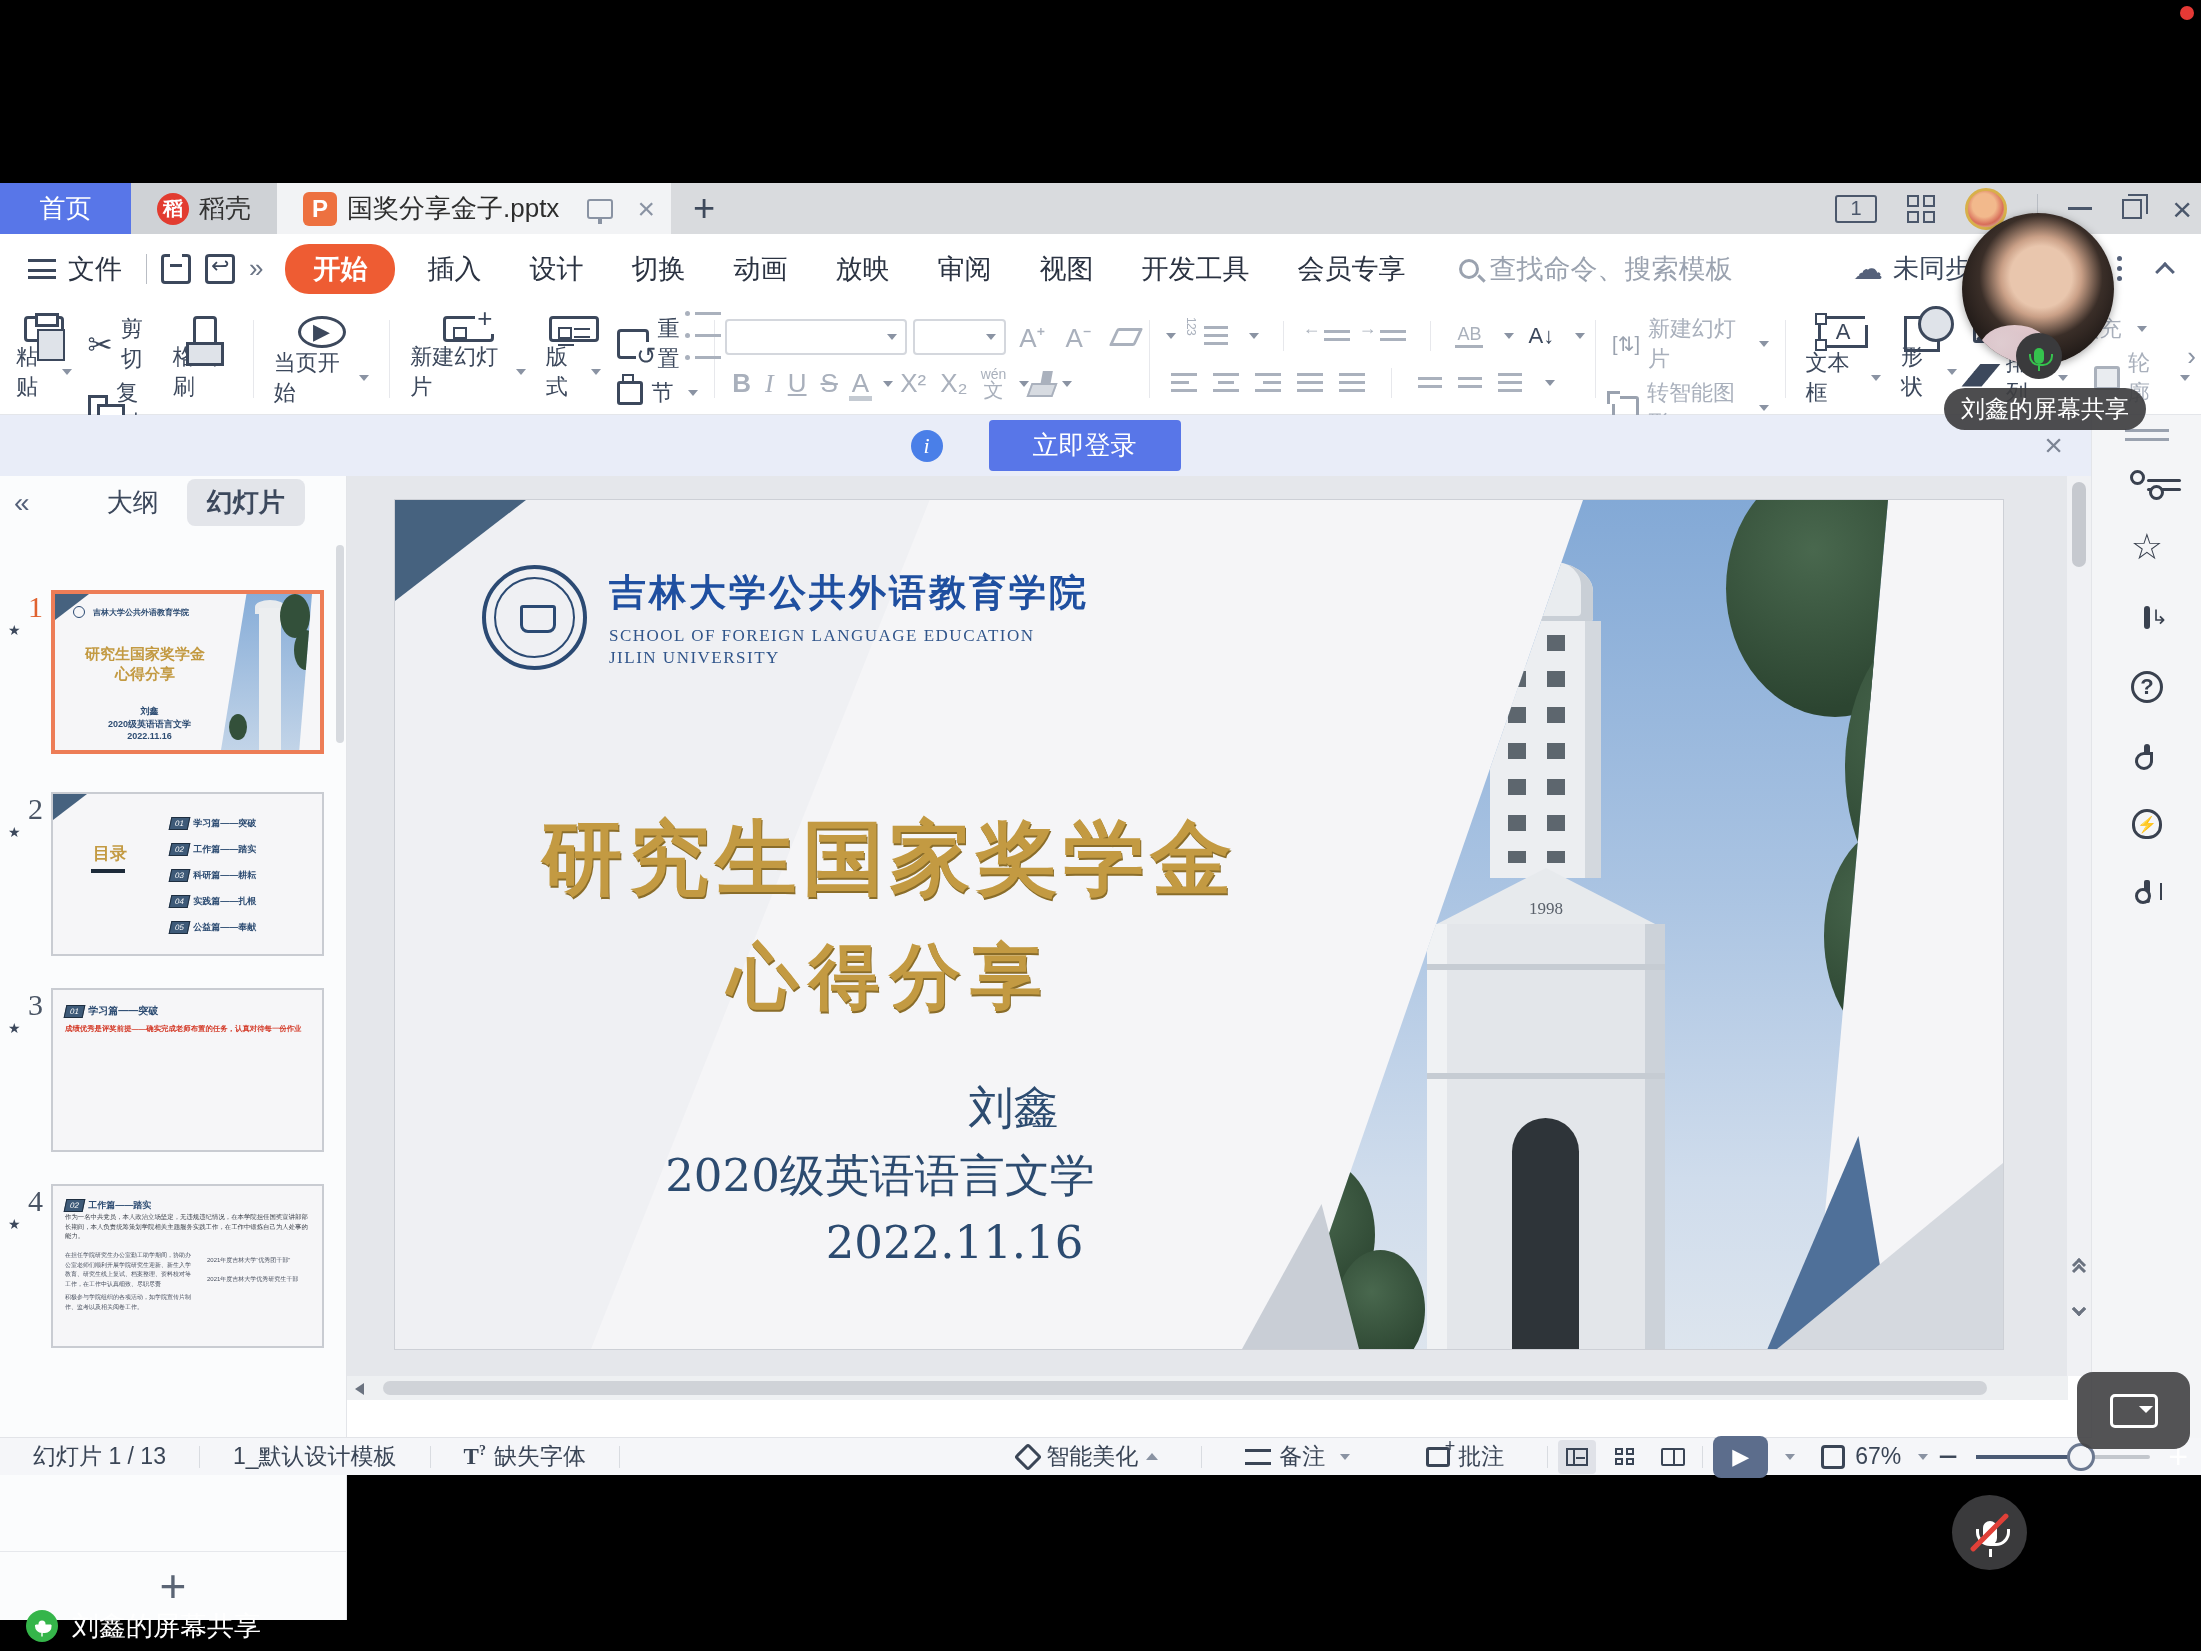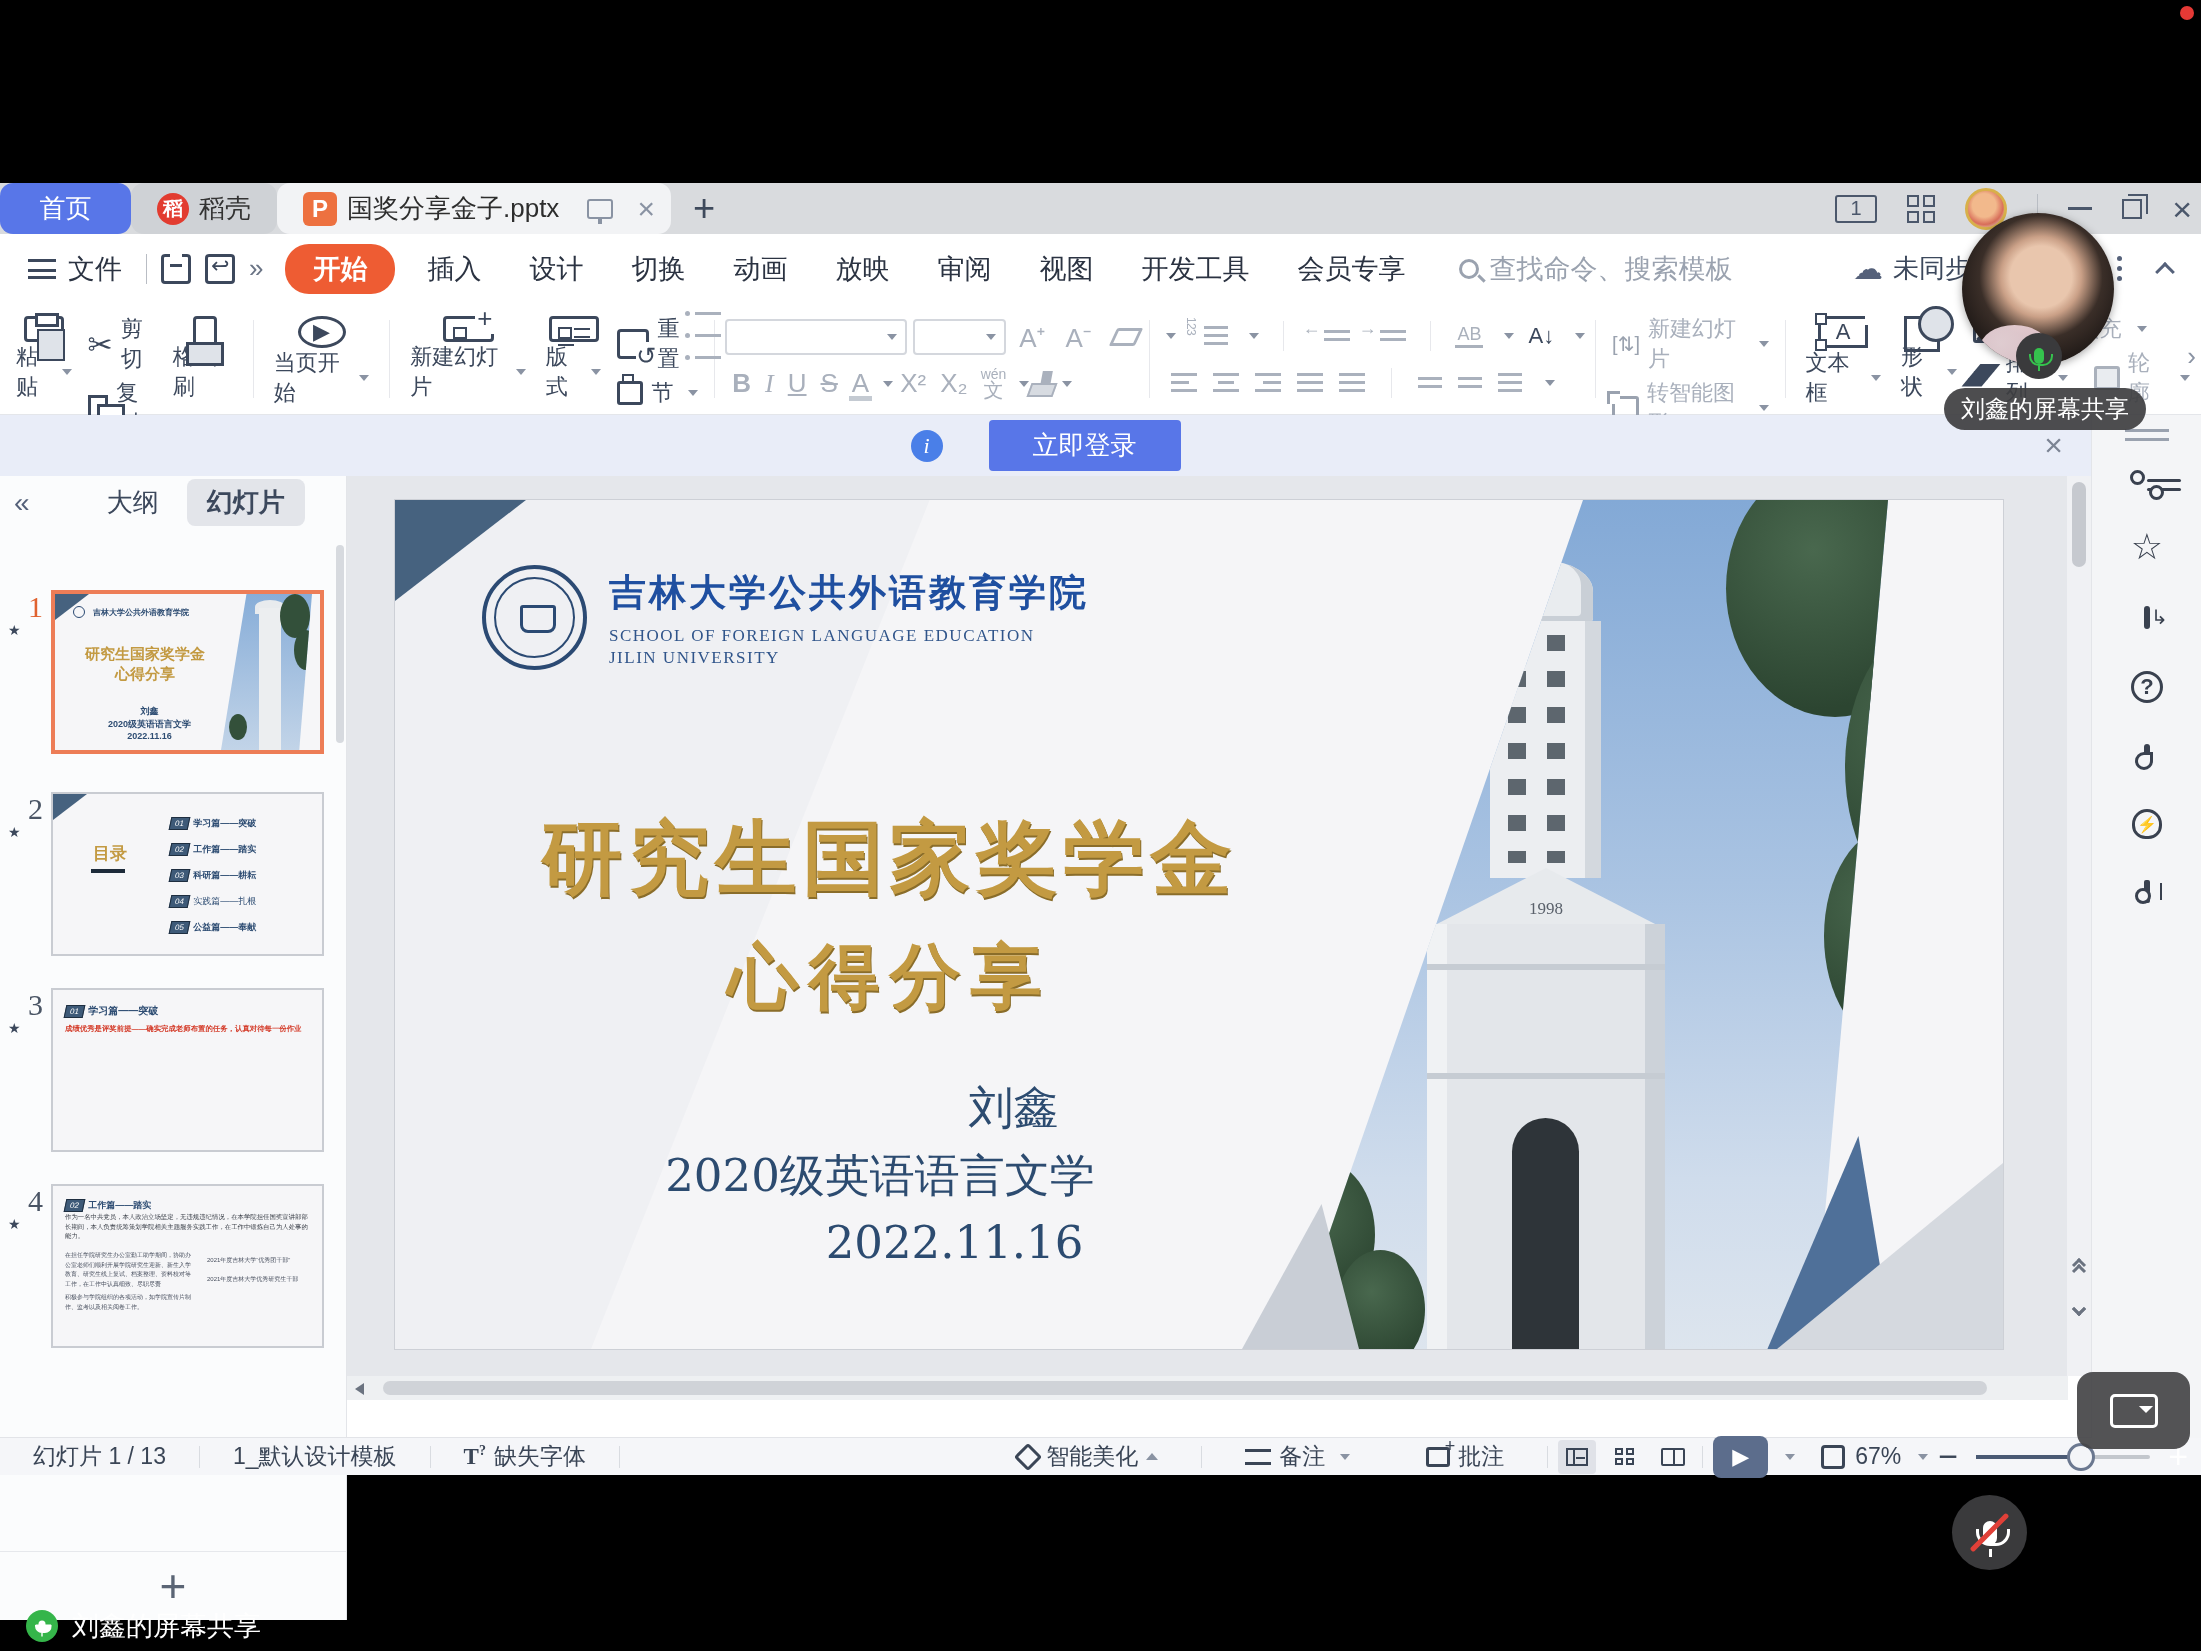--- a/index.html
+++ b/index.html
@@ -7,21 +7,21 @@
   body { background:#000; font-family:"Liberation Sans", sans-serif; position:relative; color:#333; }
   .abs { position:absolute; }
   .flex { display:flex; align-items:center; }
   .col { display:flex; flex-direction:column; }
 
   
   .window { position:absolute; left:0; top:183px; width:2202px; height:1292px; background:#fff; }
   .rec-dot { position:absolute; right:8px; top:6px; width:14px; height:14px; border-radius:50%; background:#e53935; }
 
   .tabbar { position:absolute; left:0; top:0; width:100%; height:51px; background:#d9dbde; display:flex; align-items:stretch; }
-  .tab { display:flex; align-items:center; gap:10px; padding:0 26px; font-size:26px;border-radius:13px; }
+  .tab { display:flex; align-items:center; gap:10px; padding:0 26px; font-size:26px; }
   .tab-home { background:#5876e8; color:#fff; width:131px; justify-content:center; }
   .tab-docer { background:#cfd2d6; color:#333; }
   .tab-doc { background:#f2f3f5; color:#2d2d2d; padding-right:16px; }
   .docer-ic { width:32px; height:32px; border-radius:50%; background:#e23c30; color:#fff; display:flex; align-items:center; justify-content:center; font-size:20px; font-weight:bold; }
   .p-ic { width:34px; height:34px; border-radius:6px; background:#ed7140; color:#fff; display:flex; align-items:center; justify-content:center; font-size:24px; font-weight:bold; }
   .proj-ic { width:26px; height:20px; border:2px solid #8a93a3; border-radius:3px; position:relative; margin-left:18px; }
   .proj-ic::after { content:""; position:absolute; left:9px; bottom:-7px; width:4px; height:5px; background:#8a93a3; }
   .tab-x { color:#8a93a3; font-size:30px; margin-left:14px; line-height:1; }
   .tab-plus { color:#3f4a5c; font-size:38px; padding:0 22px; display:flex; align-items:center; }
   .winctl { position:absolute; top:0; height:51px; display:flex; align-items:center; gap:30px; right:10px; }
@@ -616,21 +616,21 @@
       <div class="trow" id="t2">
         <div class="tnum">2</div>
         <div class="thumb">
           <span class="corner-tri"></span>
           <div class="m-gold" style="position:absolute;left:40px;top:48px;font-size:17px;">目录</div>
           <div style="position:absolute;left:38px;top:75px;width:34px;height:4px;background:#1d2b3a;"></div>
           <div style="position:absolute;left:117px;top:18px;display:flex;flex-direction:column;gap:8px;">
             <div><span class="mini-tag">01</span> <span class="m-navy" style="font-size:9px;font-weight:bold;">学习篇——突破</span></div>
             <div><span class="mini-tag">02</span> <span class="m-navy" style="font-size:9px;font-weight:bold;">工作篇——踏实</span></div>
             <div><span class="mini-tag">03</span> <span class="m-navy" style="font-size:9px;font-weight:bold;">科研篇——耕耘</span></div>
-            <div><span class="mini-tag">04</span> <span class="m-navy" style="font-size:9px;font-weight:normal;">实践篇——扎根</span></div>
+            <div><span class="mini-tag">04</span> <span class="m-navy" style="font-size:9px;font-weight:bold;">实践篇——扎根</span></div>
             <div><span class="mini-tag">05</span> <span class="m-navy" style="font-size:9px;font-weight:bold;">公益篇——奉献</span></div>
           </div>
         </div>
       </div>
 
       <div class="trow" id="t3">
         <div class="tnum">3</div>
         <div class="thumb">
           <div style="position:absolute;left:12px;top:10px;">
             <span class="mini-tag">01</span>

